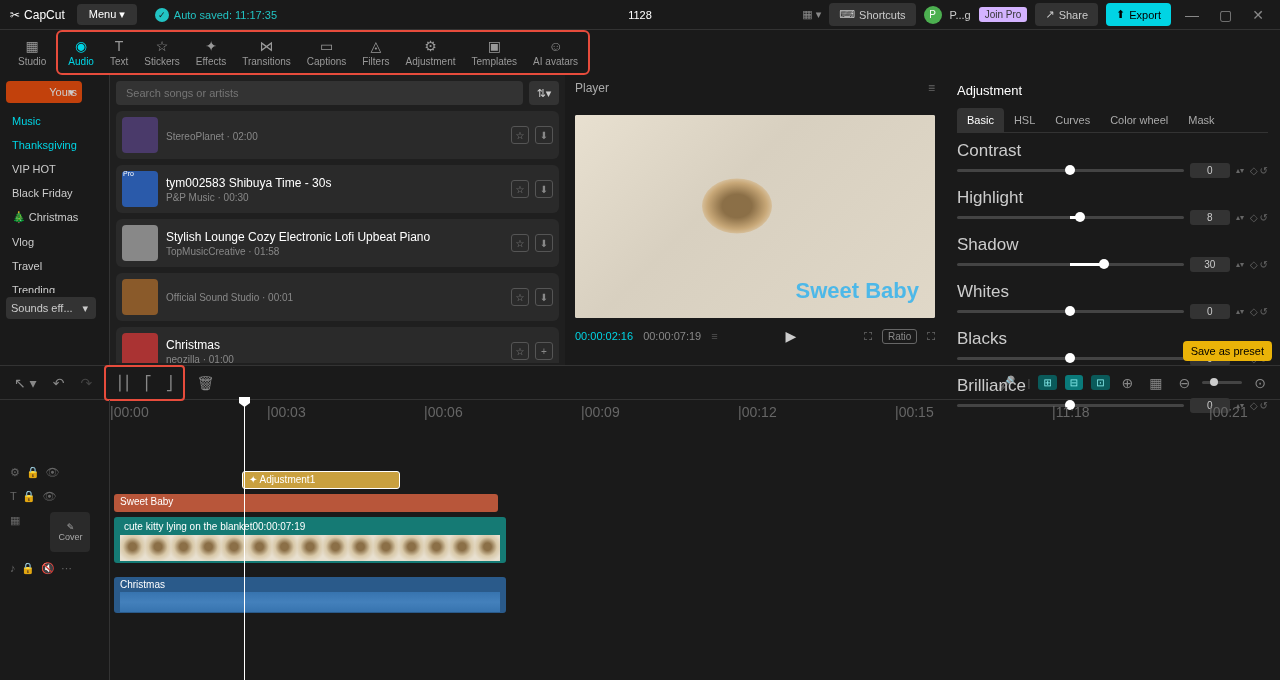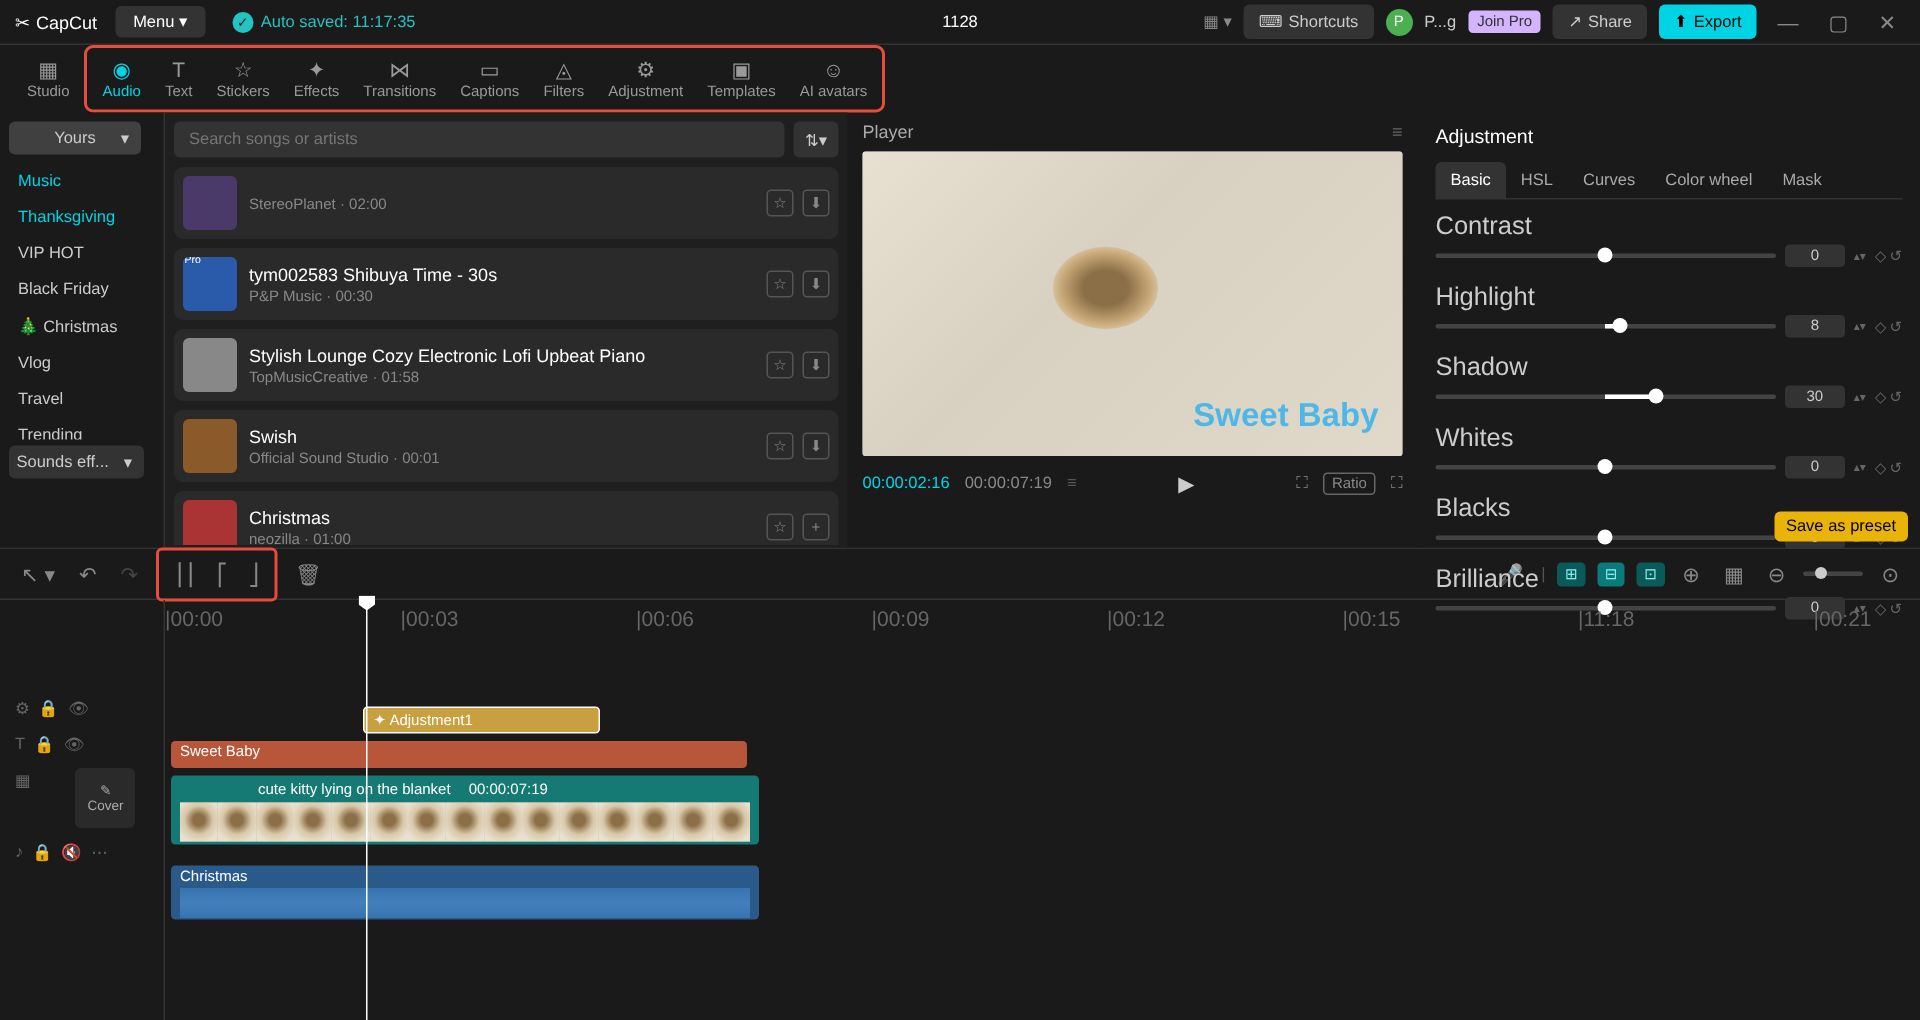--- a/index.html
+++ b/index.html
@@ -18,21 +18,21 @@
 .win-ctrl { color:#888; cursor:pointer; padding:0 6px; font-size:14px; }
 
 .toolbar2 { height:45px; background:#1a1a1a; display:flex; align-items:center; padding:0 10px; gap:2px; }
 .tool-item { display:flex; flex-direction:column; align-items:center; padding:4px 8px; cursor:pointer; color:#999; font-size:10px; gap:2px; }
 .tool-item.active { color:#00d4e4; }
 .tool-item .ticon { font-size:14px; height:16px; display:flex; align-items:center; }
 .redbox1 { border:2px solid #e74c3c; border-radius:6px; padding:2px; display:flex; }
 
 .main { display:flex; height:290px; }
 .left-col { width:110px; background:#1a1a1a; border-right:1px solid #333; }
-.yours-btn { width:88px; margin:6px; background:#404040; border:none; color:#ccc; padding:5px; border-radius:4px; text-align:center; font-size:11px; cursor:pointer; position:relative; }
+.yours-btn { width:76px; margin:6px; background:#c2410c; border:none; color:#ccc; padding:5px; border-radius:4px; text-align:right; font-size:11px; cursor:pointer; position:relative; }
 .yours-btn::after { content:"▾"; position:absolute; right:8px; }
 .cat-item { padding:6px 12px; font-size:11px; cursor:pointer; color:#ccc; }
 .cat-item.active { color:#00d4e4; }
 .sound-eff { width:90px; margin:4px 6px; background:#333; border:none; color:#ccc; padding:5px; border-radius:4px; text-align:left; font-size:11px; cursor:pointer; position:relative; }
 .sound-eff::after { content:"▾"; position:absolute; right:8px; }
 
 .mid-col { width:455px; background:#1f1f1f; padding:6px; }
 .search-row { display:flex; gap:6px; margin-bottom:6px; }
 .search { flex:1; background:#333; border:none; border-radius:4px; padding:6px 10px; color:#999; font-size:11px; }
 .sort-btn { background:#333; border:none; color:#ccc; width:30px; border-radius:4px; font-size:11px; cursor:pointer; }
@@ -41,21 +41,21 @@
 .songs::-webkit-scrollbar-thumb { background:#444; border-radius:3px; }
 .song { display:flex; align-items:center; background:#2a2a2a; border-radius:6px; padding:6px; margin-bottom:6px; gap:8px; }
 .song-thumb { width:36px; height:36px; background:#555; border-radius:4px; display:flex; align-items:center; justify-content:center; font-size:8px; color:#aaa; overflow:hidden; }
 .song-info { flex:1; }
 .song-title { color:#fff; font-size:12px; margin-bottom:2px; }
 .song-meta { color:#888; font-size:10px; }
 .song-acts { display:flex; gap:6px; color:#888; }
 .song-acts span { cursor:pointer; width:18px; height:18px; border:1px solid #555; border-radius:3px; display:flex; align-items:center; justify-content:center; font-size:10px; }
 
 .player-col { width:380px; padding:6px 10px; background:#1a1a1a; }
-.player-head { display:flex; justify-content:space-between; margin-bottom:6px; color:#aaa; font-size:12px;gap:40px; }
+.player-head { display:flex; justify-content:space-between; margin-bottom:20px; color:#aaa; font-size:12px;gap:40px; }
 .preview { width:360px; height:203px; background:#ddd; border-radius:2px; position:relative; display:flex; align-items:center; justify-content:center; overflow:hidden; }
 .kitten { width:100%; height:100%; background:linear-gradient(135deg,#e8e0d0 0%, #d8d0c0 40%, #e0d8c8 100%); position:relative; }
 .kitten::before { content:""; position:absolute; top:45%; left:45%; width:70px; height:55px; background:radial-gradient(ellipse,#8b6f47 30%,#c8a878 60%,#f0e8d8 90%); border-radius:50%; transform:translate(-50%,-50%); }
 .sweet-baby { position:absolute; bottom:14px; right:16px; color:#4db8e8; font-size:22px; font-weight:bold; }
 .player-ctrl { display:flex; align-items:center; gap:10px; margin-top:10px; color:#888; font-size:11px; }
 .player-ctrl .tc1 { color:#00d4e4; }
 .play-btn { margin:0 auto; color:#ccc; font-size:14px; cursor:pointer; }
 .ratio-btn { border:1px solid #666; padding:1px 5px; border-radius:3px; font-size:10px; }
 
 .adj-col { width:335px; padding:8px 12px; background:#1a1a1a; position:relative; }
@@ -88,21 +88,21 @@
 .tl-main { flex:1; position:relative; }
 .ruler { height:20px; display:flex; position:relative; color:#666; font-size:14px; }
 .ruler-tick { position:absolute; top:4px; }
 .playhead { position:absolute; top:0; bottom:0; width:1px; background:#fff; left:134px; z-index:5; }
 .playhead::before { content:""; position:absolute; top:-3px; left:-5px; width:11px; height:10px; background:#fff; clip-path:polygon(0 0,100% 0,100% 60%,50% 100%,0 60%); }
 .tracks { position:absolute; top:20px; left:0; right:0; }
 .clip { position:absolute; height:18px; border-radius:3px; padding:2px 6px; font-size:10px; color:#fff; overflow:hidden; white-space:nowrap; }
 .clip-adj { background:#c9a03f; left:132px; width:158px; top:51px; border:1px solid #fff; }
 .clip-text { background:#b8563a; left:4px; width:384px; top:74px; }
 .clip-video { background:#157a74; left:4px; width:392px; top:97px; height:46px; }
-.clip-video-label { font-size:10px; padding:2px 4px; display:flex; gap:12px;margin-left:48px; }
+.clip-video-label { font-size:10px; padding:2px 4px; display:flex; gap:0; }
 .clip-frames { height:26px; background:repeating-linear-gradient(90deg,#c8b898 0,#c8b898 24px,#b8a888 24px,#b8a888 26px); margin-top:1px; display:flex; }
 .frame { width:26px; height:26px; background:radial-gradient(circle at 50% 45%,#8b6f47 20%,#d8c8a8 50%,#e8e0d0 80%); }
 .clip-audio { background:#2a5a8a; left:4px; width:392px; top:157px; height:36px; }
 .clip-audio-wave { height:20px; background:linear-gradient(0deg,#3a7ab8 0%,#4a8ac8 50%,#3a7ab8 100%); opacity:0.8; margin-top:2px; }
 </style>
 </head>
 <body>
 
 <div class="topbar">
   <div class="logo">✂ <span>CapCut</span></div>
@@ -226,21 +226,20 @@
             <div class="song-meta">TopMusicCreative · 01:58</div>
           </div>
           <div class="song-acts">
             <span>☆</span>
             <span>⬇</span>
           </div>
         </div>
         <div class="song">
           <div class="song-thumb" style="background:#8a5a2a;position:relative;"></div>
           <div class="song-info">
-            <div class="song-title">Swish</div>
             <div class="song-meta">Official Sound Studio · 00:01</div>
           </div>
           <div class="song-acts">
             <span>☆</span>
             <span>⬇</span>
           </div>
         </div>
         <div class="song">
           <div class="song-thumb" style="background:#aa3333;position:relative;"></div>
           <div class="song-info">

